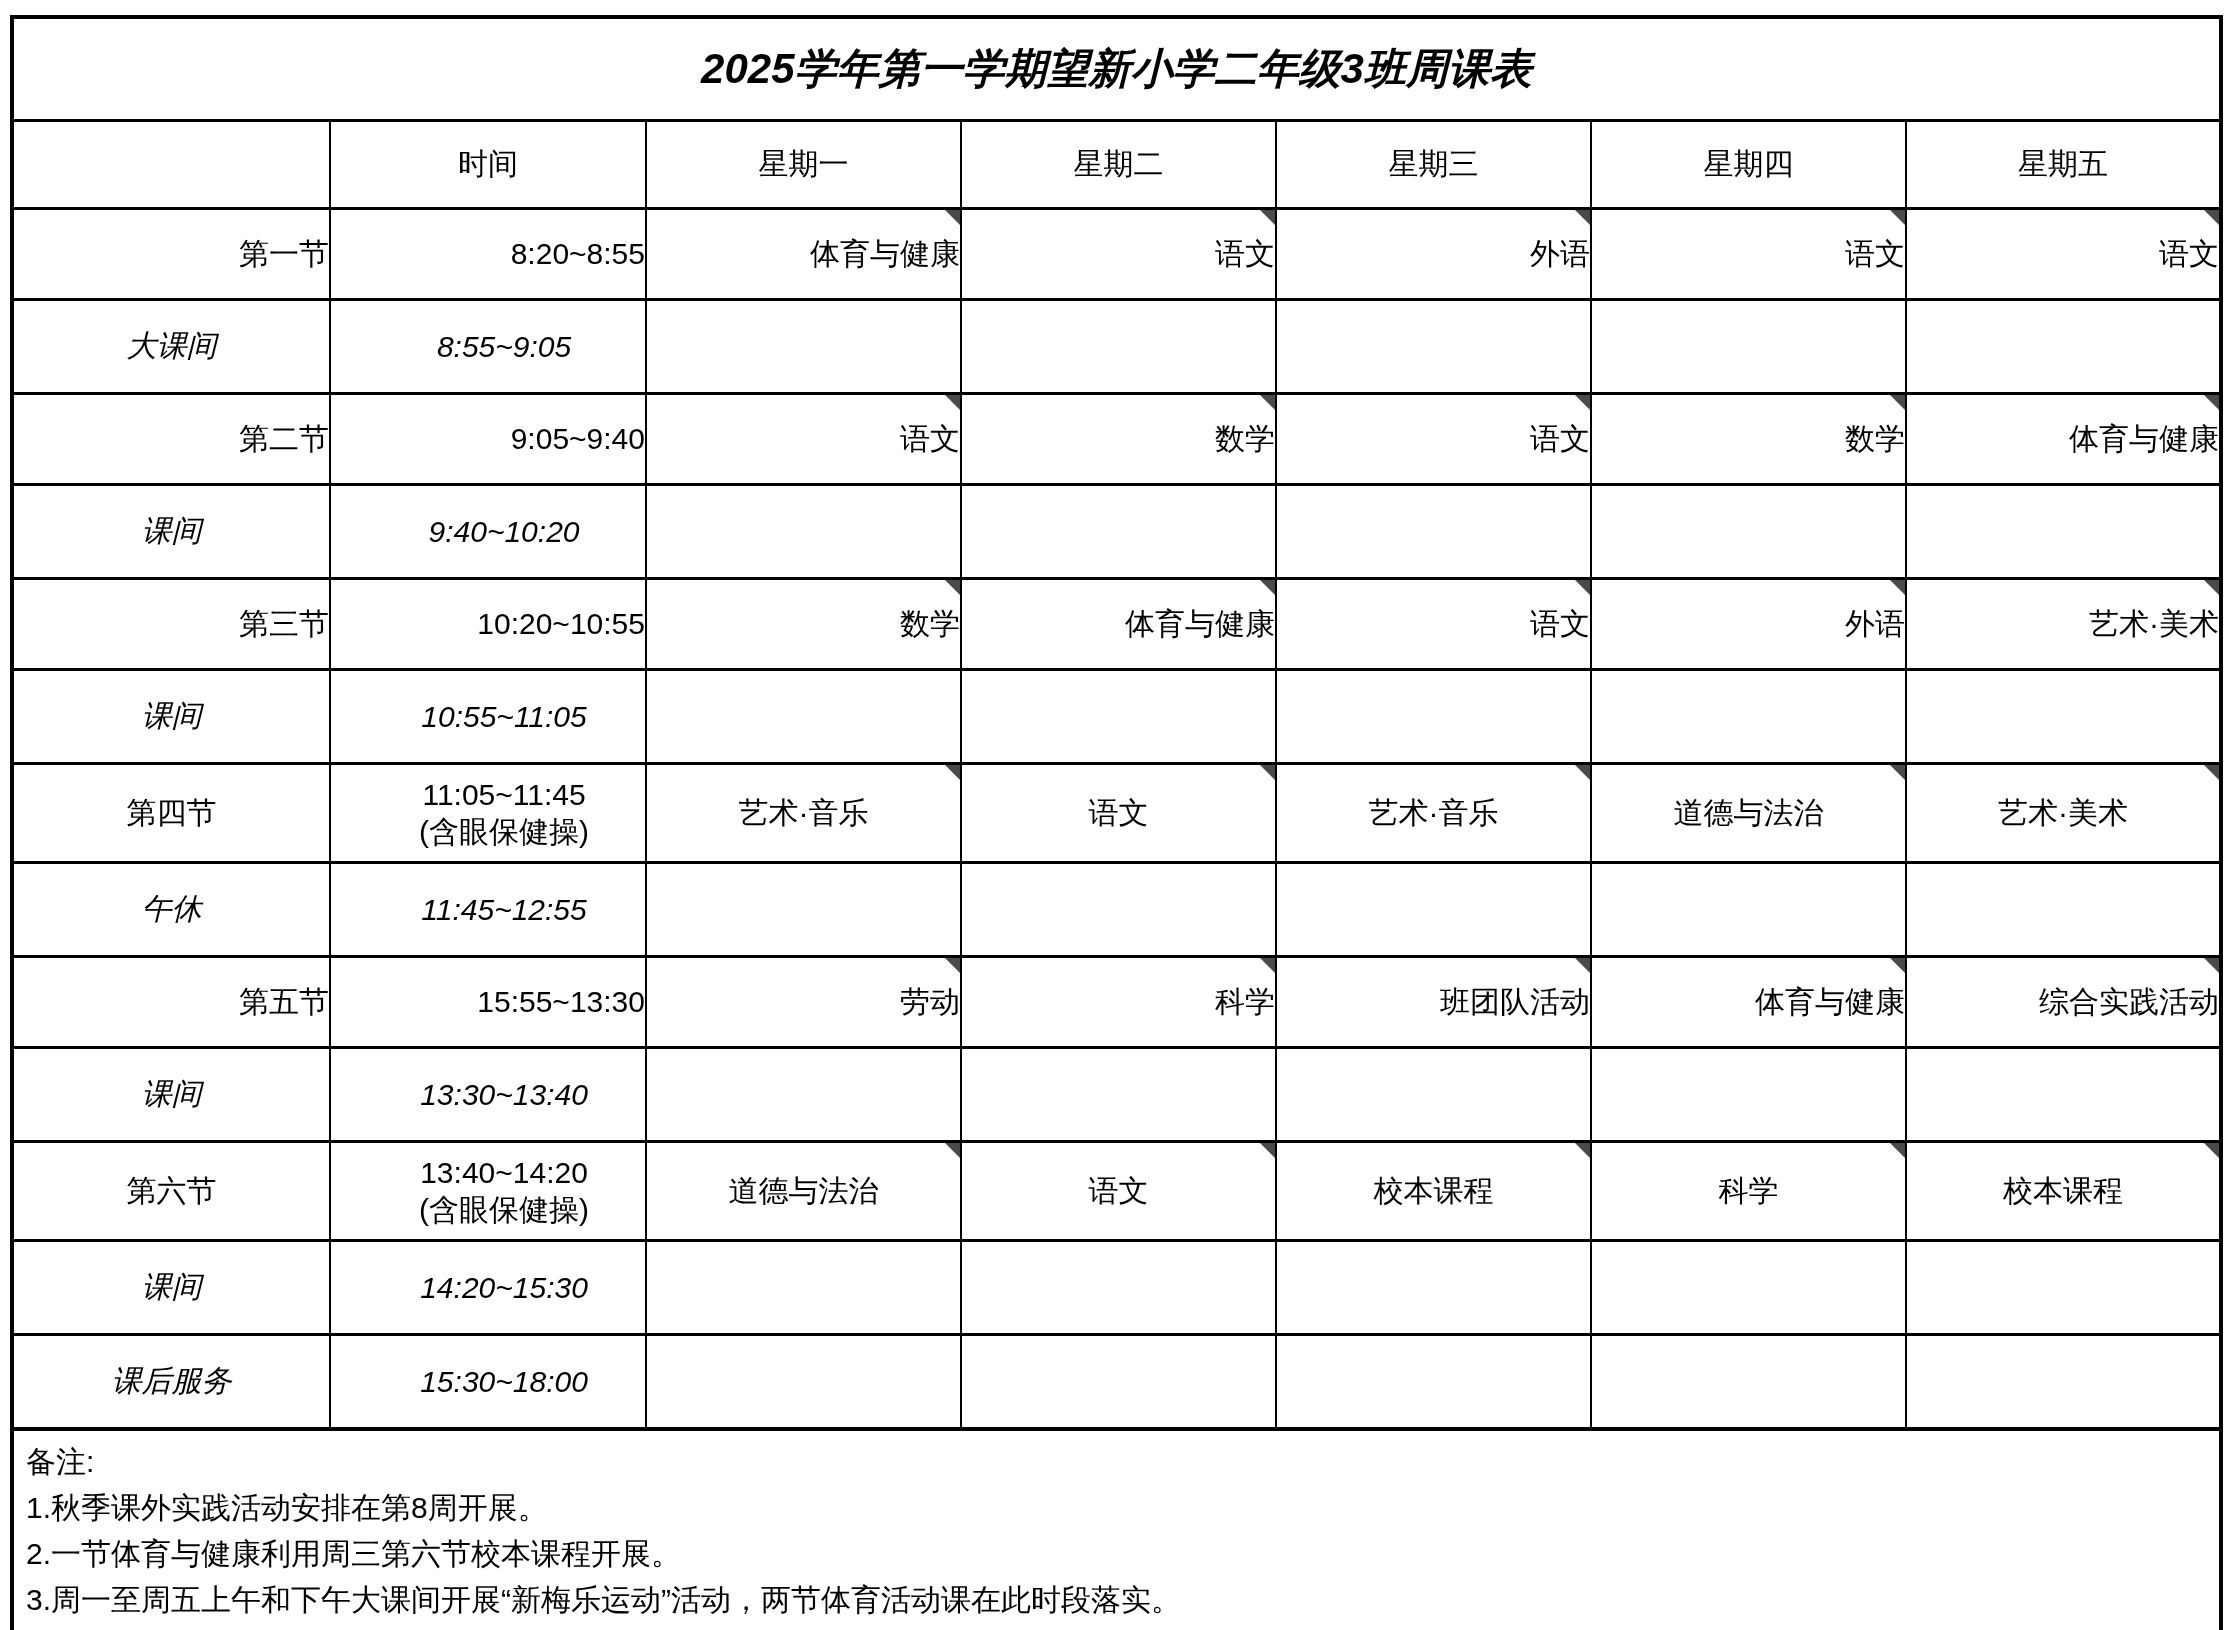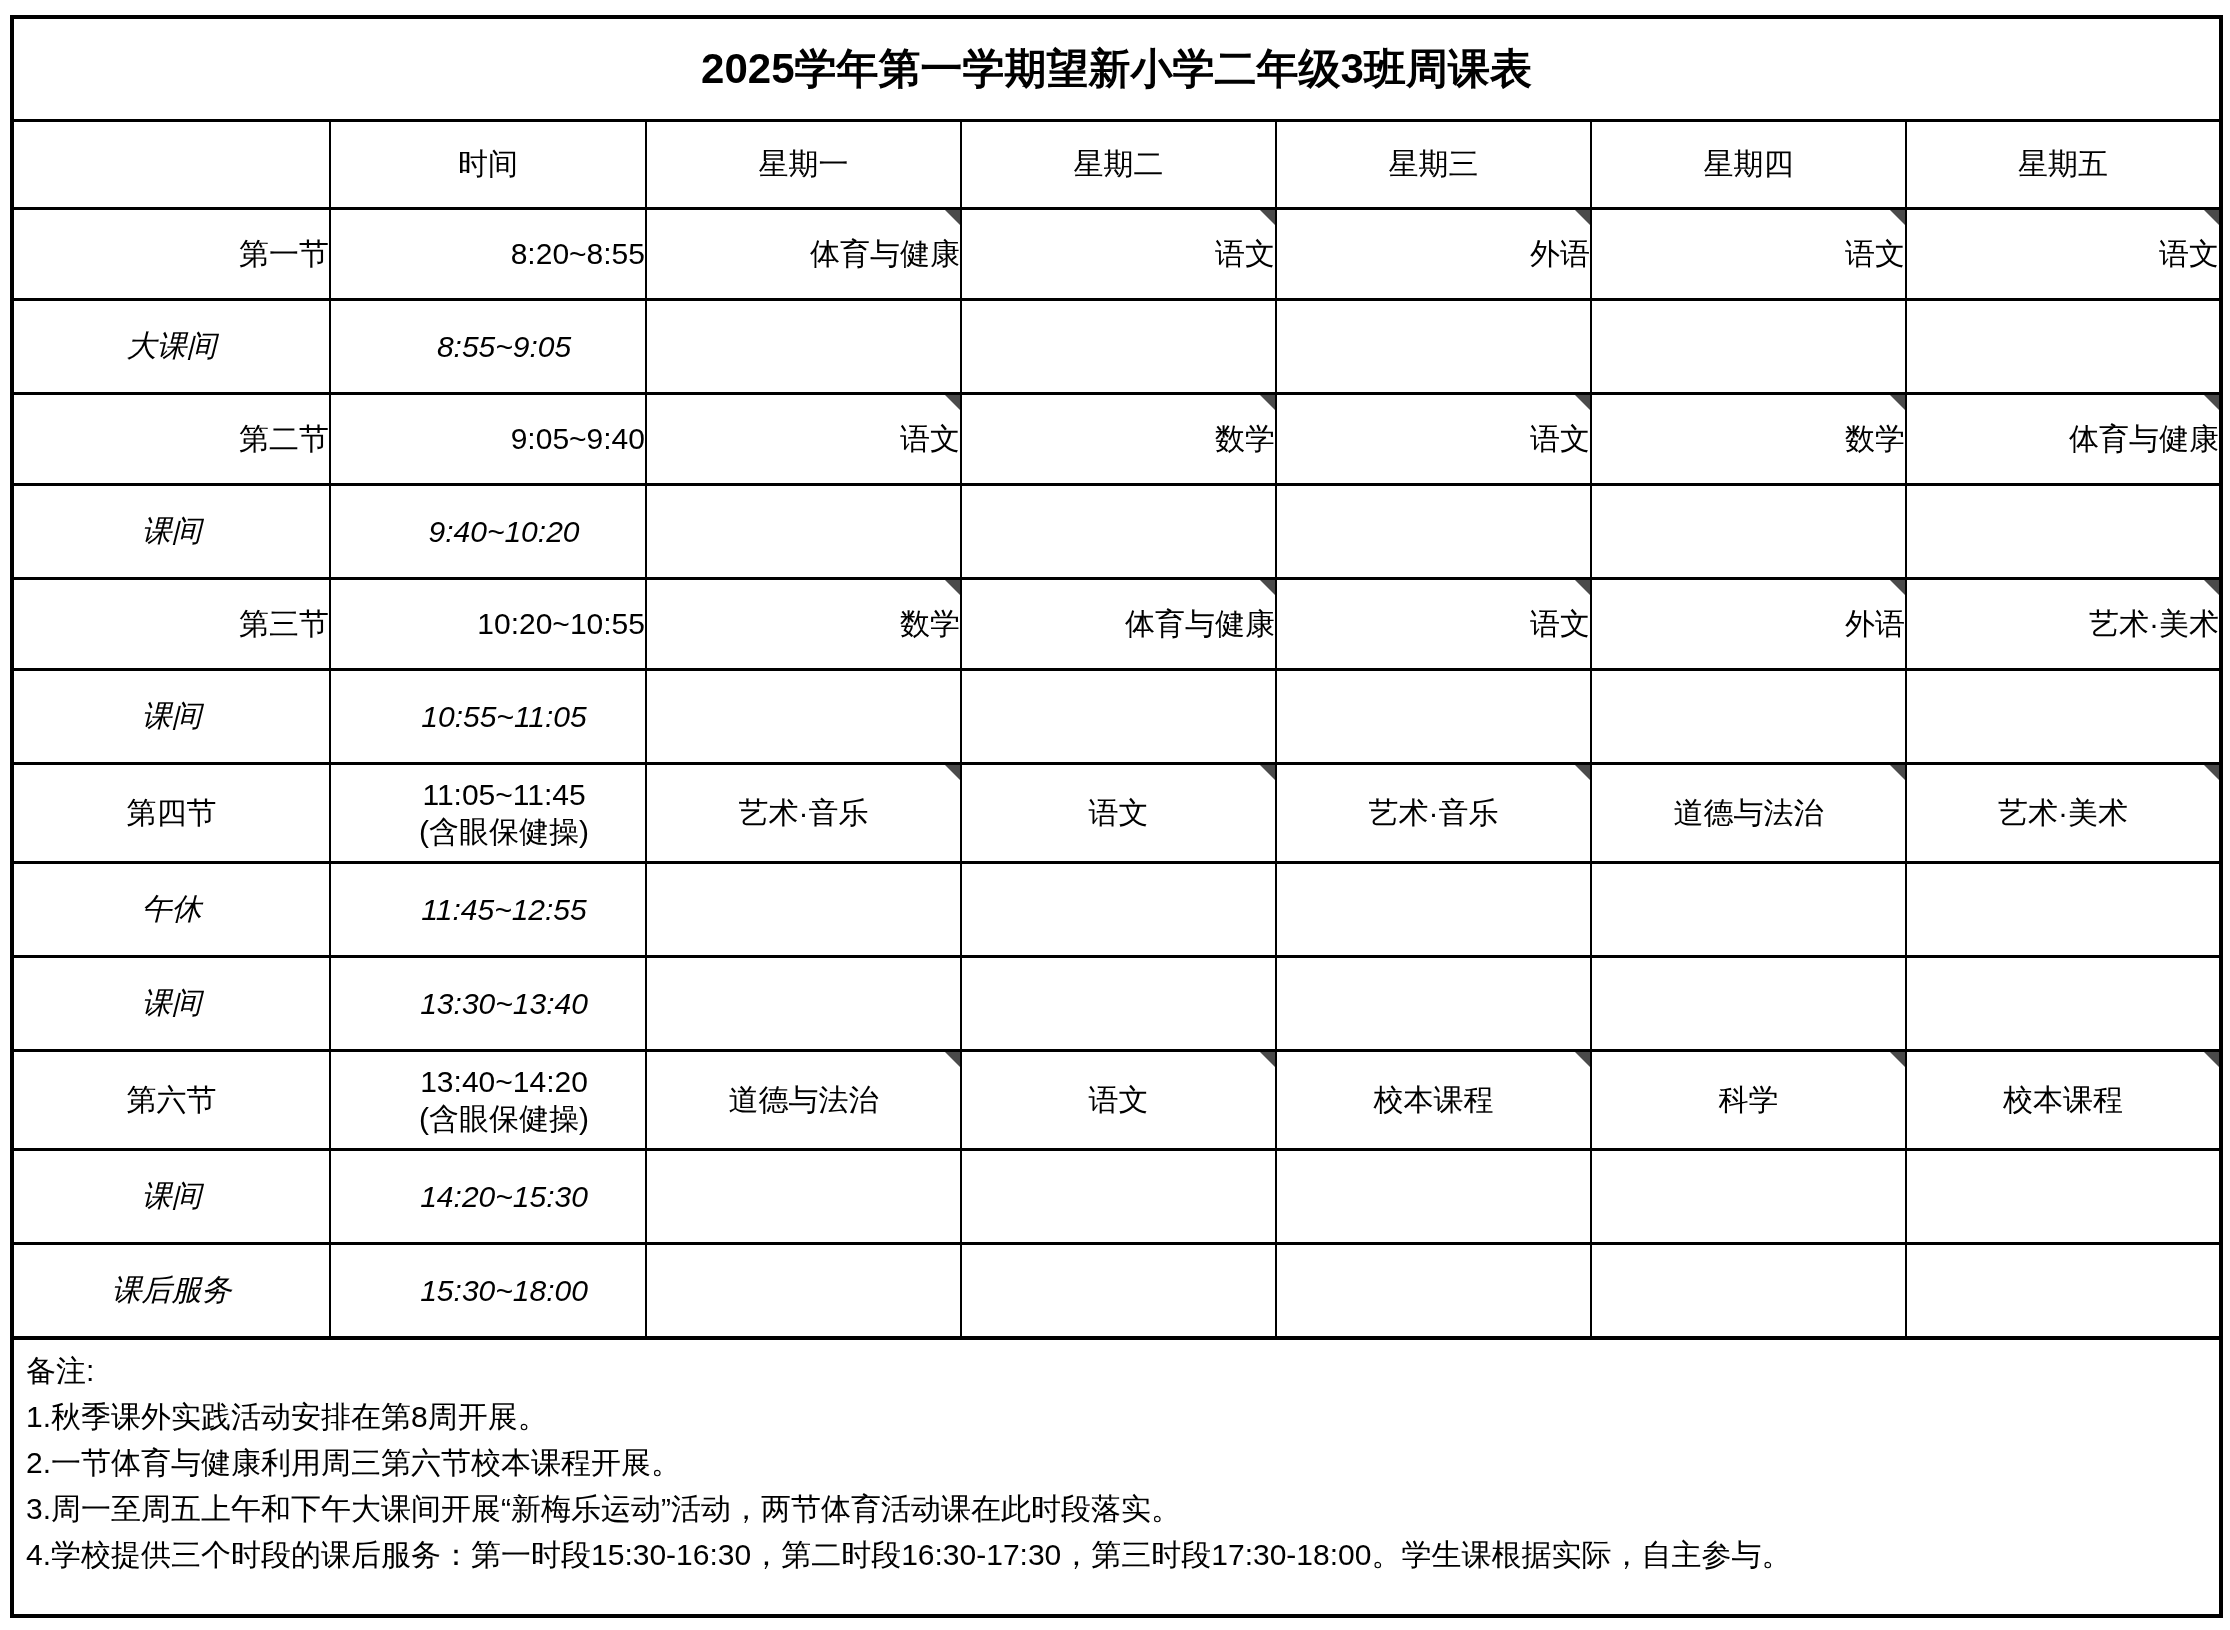--- a/index.html
+++ b/index.html
@@ -11,21 +11,21 @@
   .sheet{position:absolute;left:10px;top:15px;width:2213px;}
   table{
     border-collapse:collapse;width:100%;table-layout:fixed;
     border:4px solid #000;
   }
   td{
     border:solid #000;border-width:3px 2px;
     text-align:center;vertical-align:middle;
     font-size:30px;font-weight:400;padding:0;overflow:hidden;
   }
-  tr.title-row td{height:100px;font-size:42px;font-weight:700;}
+  tr.title-row td{height:100px;font-size:42px;font-weight:700;font-style:italic;}
   tr.head-row td{height:85px;}
   tr.r-p td{height:88px;text-align:right;}
   tr.r-pt td{height:96px;}
   tr.r-b td{height:91px;font-style:italic;}
   .c-time{white-space:pre-line;line-height:1.25;padding-left:32px;}
   .c-subj{position:relative;margin-left:26px;}
   .tri{
     position:absolute;top:0;right:0;width:0;height:0;
     border-top:15px solid #4a4a4a;border-left:15px solid transparent;
   }
@@ -137,20 +137,29 @@
       <tr class="r-b">
         <td class="c-period">午休</td>
         <td class="c-time">11:45~12:55</td>
         <td></td>
         <td></td>
         <td></td>
         <td></td>
         <td></td>
       </tr>
 
+      <tr class="r-p">
+        <td class="c-period">第五节</td>
+        <td class="c-time">15:55~13:30</td>
+        <td class="c-subj"><span class="tri"></span><span>劳动</span></td>
+        <td class="c-subj"><span class="tri"></span><span>科学</span></td>
+        <td class="c-subj"><span class="tri"></span><span>班团队活动</span></td>
+        <td class="c-subj"><span class="tri"></span><span>体育与健康</span></td>
+        <td class="c-subj"><span class="tri"></span><span>综合实践活动</span></td>
+      </tr>
 
       <tr class="r-b">
         <td class="c-period">课间</td>
         <td class="c-time">13:30~13:40</td>
         <td></td>
         <td></td>
         <td></td>
         <td></td>
         <td></td>
       </tr>

